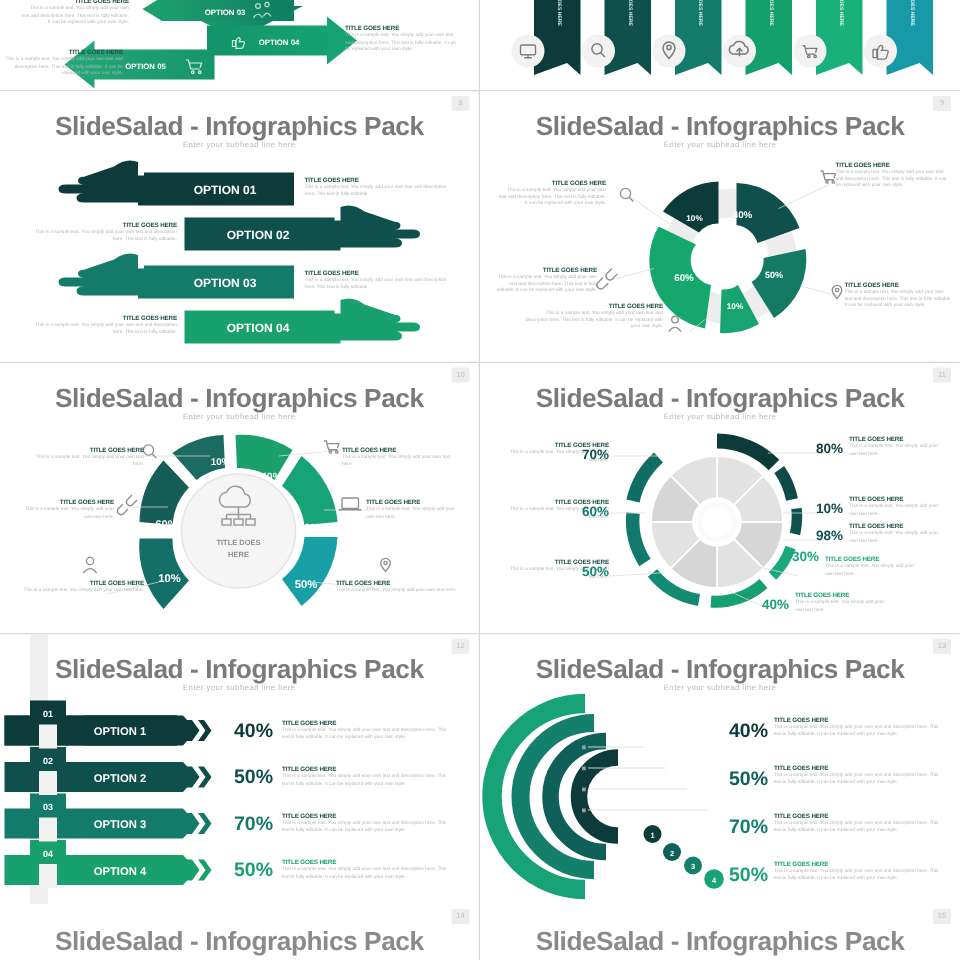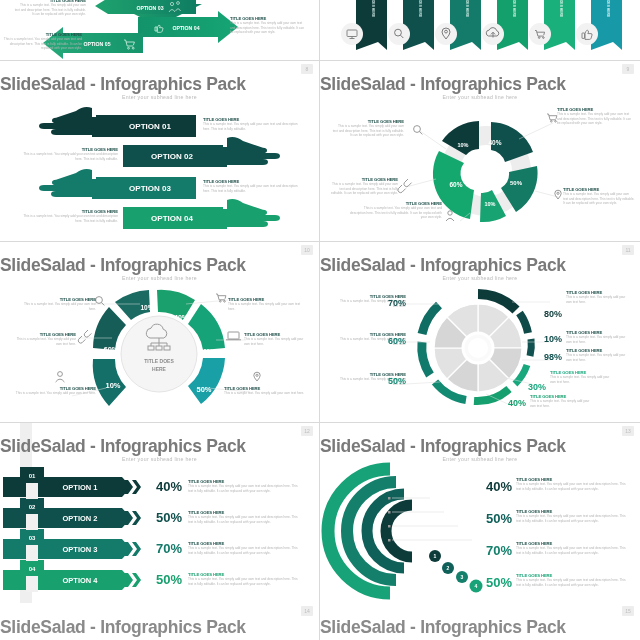--- a/index.html
+++ b/index.html
@@ -13,21 +13,21 @@
   .hline{ grid-column:1 / span 3; background:#d9d9d9; }
   .slide{ position:relative; background:#fff; overflow:hidden; }
   .slide.r1{ grid-row:1; } .slide.r2{ grid-row:3; }
   .slide.r3{ grid-row:5; } .slide.r4{ grid-row:7; } .slide.r5{ grid-row:8; }
   .c1{ grid-column:1; } .c2{ grid-column:3; }
 
   .num{ position:absolute; top:3px; right:6px; width:12px; height:10px;
     background:#ededed; color:#bdbdbd; font-size:5px; line-height:10px;
     text-align:center; border-radius:1px; }
 
-  .title{ position:absolute; left:0; right:0; top:13px; text-align:left;
+  .title{ position:absolute; left:0; right:0; top:13px; text-align:center;
     font-size:17.5px; font-weight:bold; color:#7a7a7a; letter-spacing:-0.3px; }
   .subtitle{ position:absolute; left:0; right:0; top:33px; text-align:center;
     font-size:5.2px; color:#b9b9b9; letter-spacing:0.3px; }
 
   .ttl{ font-size:4.2px; font-weight:bold; color:#1f4f4a; letter-spacing:-0.1px;
     white-space:nowrap; }
   .body{ font-size:3.2px; color:#b4b4b4; line-height:1.45; }
   .pct{ font-weight:bold; }
 
   svg{ display:block; }
@@ -420,36 +420,36 @@
       <div class="ttl">TITLE GOES HERE</div>
       <div class="body">This is a sample text. You simply add your own text here.</div>
     </div>
     <div class="abs pct" style="left:68px; top:94px; font-size:9px; color:#127a6d;">60%</div>
     <div class="abs" style="left:18px; top:130px; width:68px; text-align:right;">
       <div class="ttl">TITLE GOES HERE</div>
       <div class="body">This is a sample text. You simply add your own text here.</div>
     </div>
     <div class="abs pct" style="left:68px; top:134px; font-size:9px; color:#138a72;">50%</div>
 
-    <div class="abs pct" style="left:224px; top:52px; font-size:9px; color:#0d3b3a;margin-top:15px;">80%</div>
+    <div class="abs pct" style="left:224px; top:52px; font-size:9px; color:#0d3b3a;">80%</div>
     <div class="abs" style="left:246px; top:48px; width:62px;">
       <div class="ttl">TITLE GOES HERE</div>
       <div class="body">This is a sample text. You simply add your own text here.</div>
     </div>
     <div class="abs pct" style="left:224px; top:92px; font-size:9px; color:#0f4a48;">10%</div>
     <div class="abs" style="left:246px; top:88px; width:62px;">
       <div class="ttl">TITLE GOES HERE</div>
       <div class="body">This is a sample text. You simply add your own text here.</div>
     </div>
     <div class="abs pct" style="left:224px; top:110px; font-size:9px; color:#11514f;">98%</div>
     <div class="abs" style="left:246px; top:106px; width:62px;">
       <div class="ttl">TITLE GOES HERE</div>
       <div class="body">This is a sample text. You simply add your own text here.</div>
     </div>
-    <div class="abs pct" style="left:208px; top:140px; font-size:9px; color:#19a87e;">30%</div>
+    <div class="abs pct" style="left:208px; top:124px; font-size:9px; color:#19a87e;">30%</div>
     <div class="abs" style="left:230px; top:128px; width:62px;">
       <div class="ttl" style="color:#19a87e">TITLE GOES HERE</div>
       <div class="body">This is a sample text. You simply add your own text here.</div>
     </div>
     <div class="abs pct" style="left:188px; top:156px; font-size:9px; color:#16a06f;">40%</div>
     <div class="abs" style="left:210px; top:152px; width:62px;">
       <div class="ttl" style="color:#16a06f">TITLE GOES HERE</div>
       <div class="body">This is a sample text. You simply add your own text here.</div>
     </div>
   </div>

